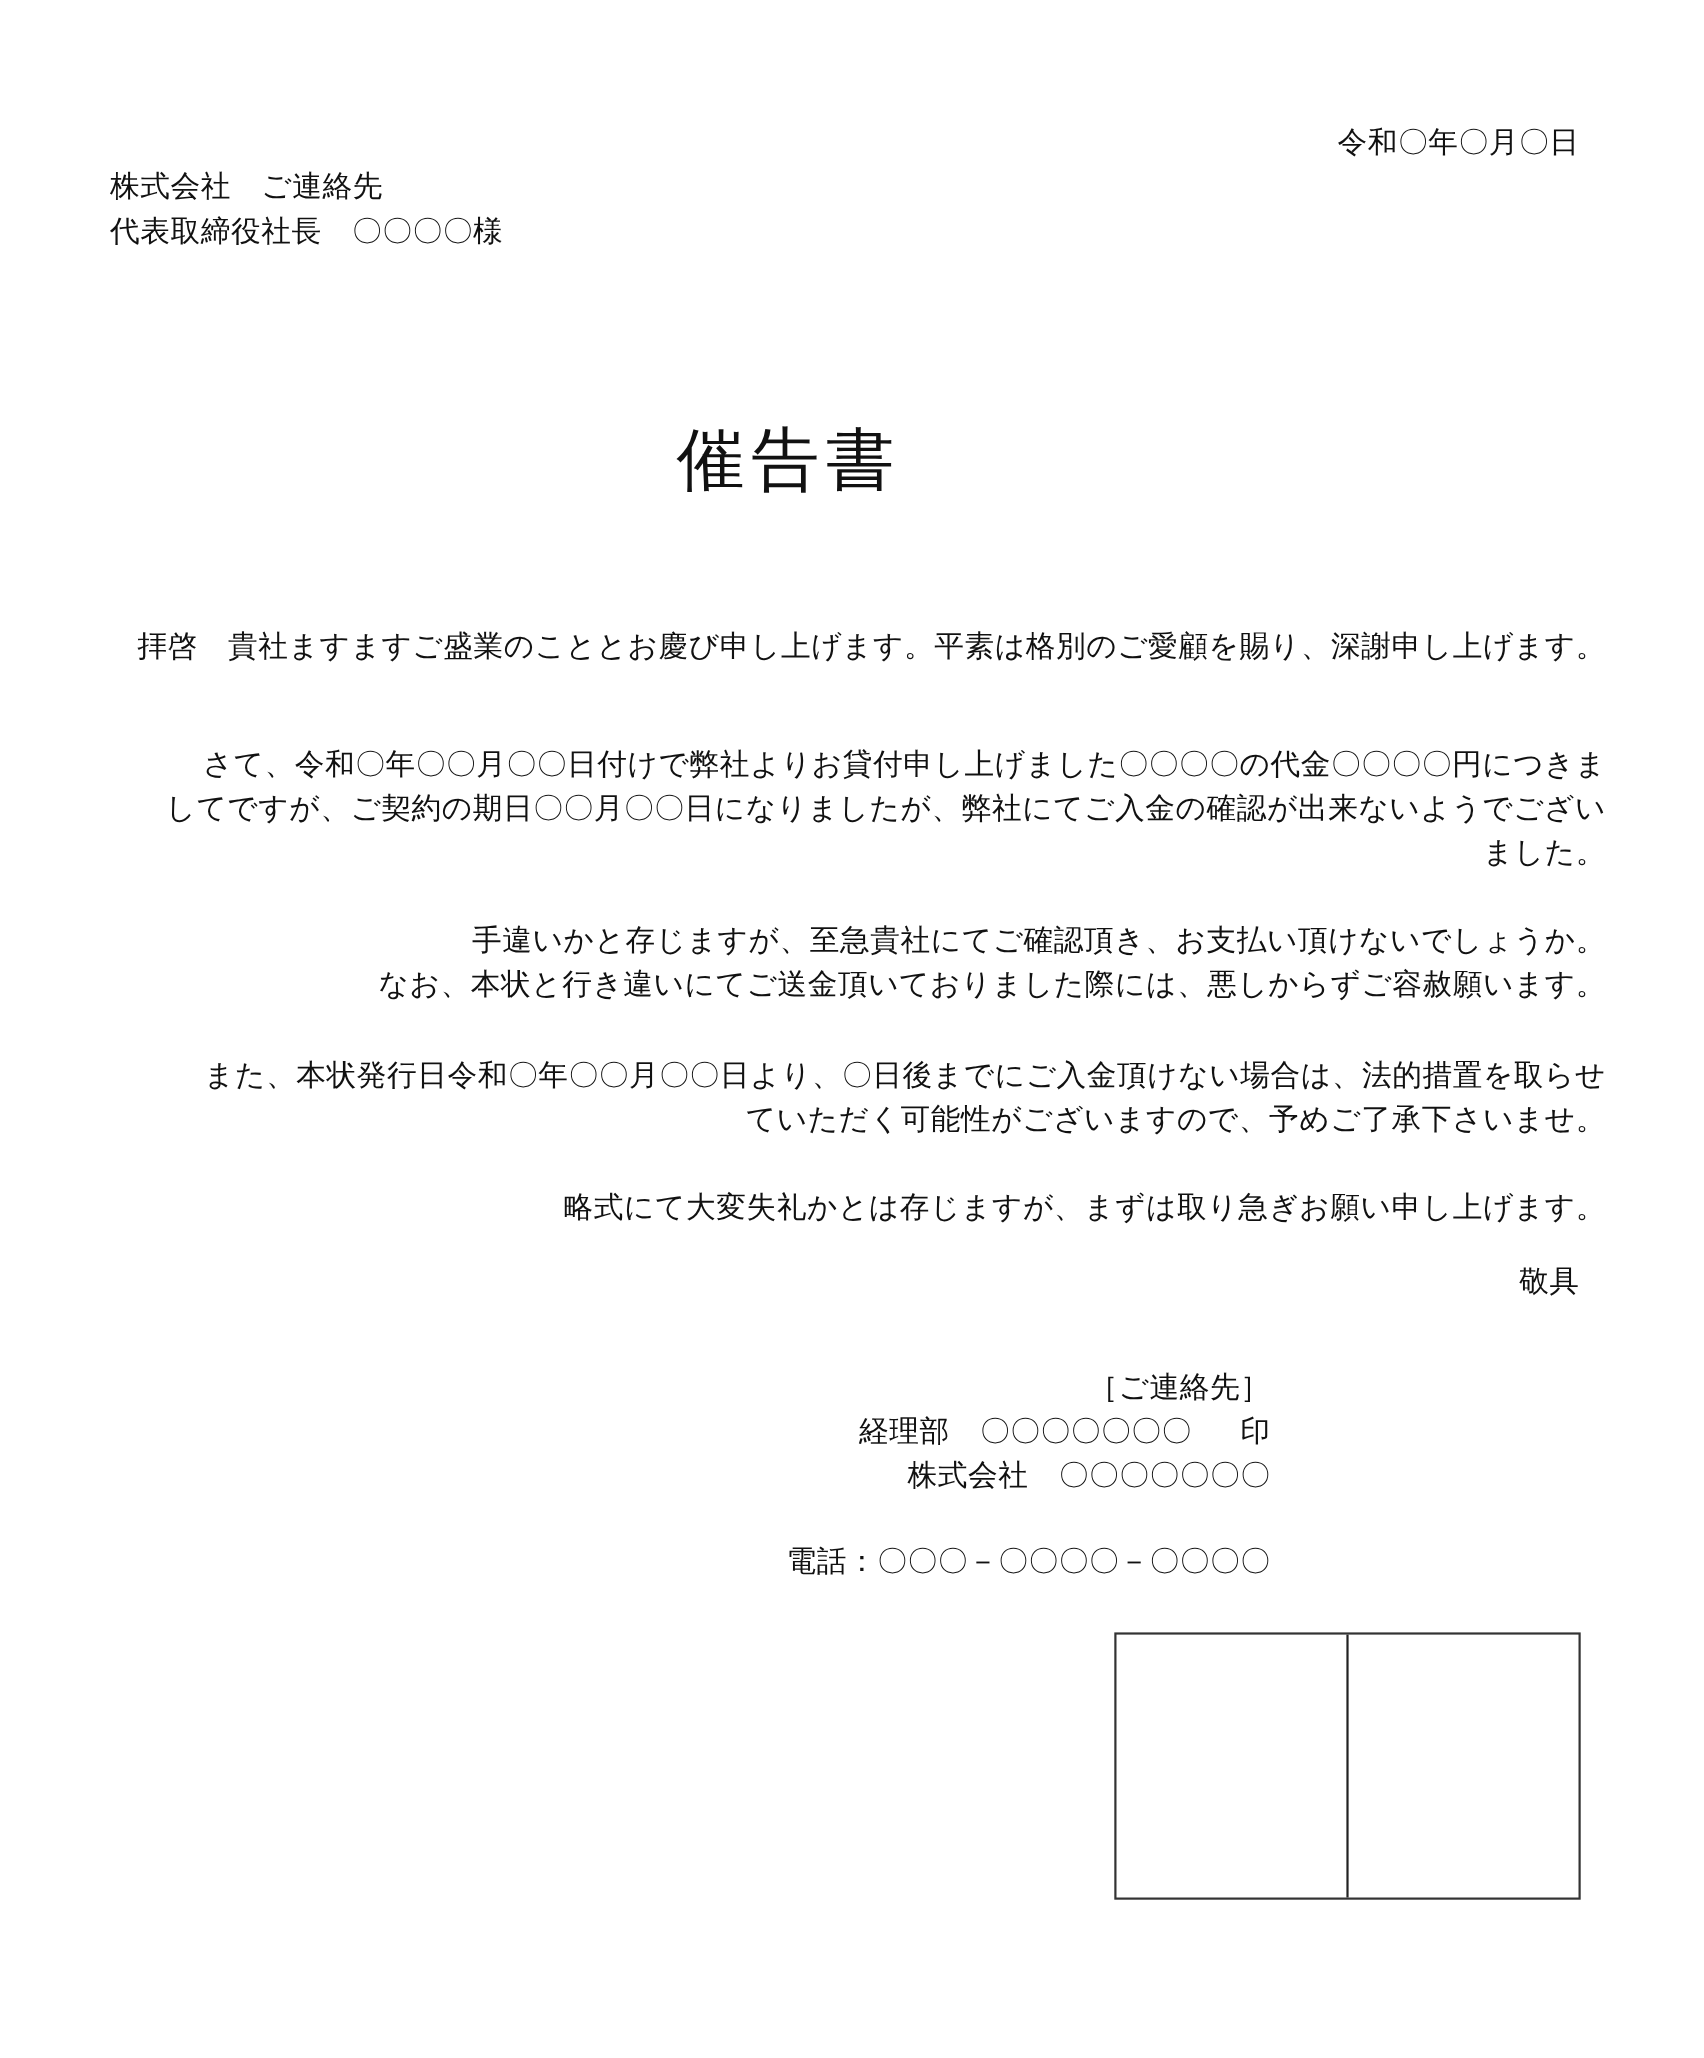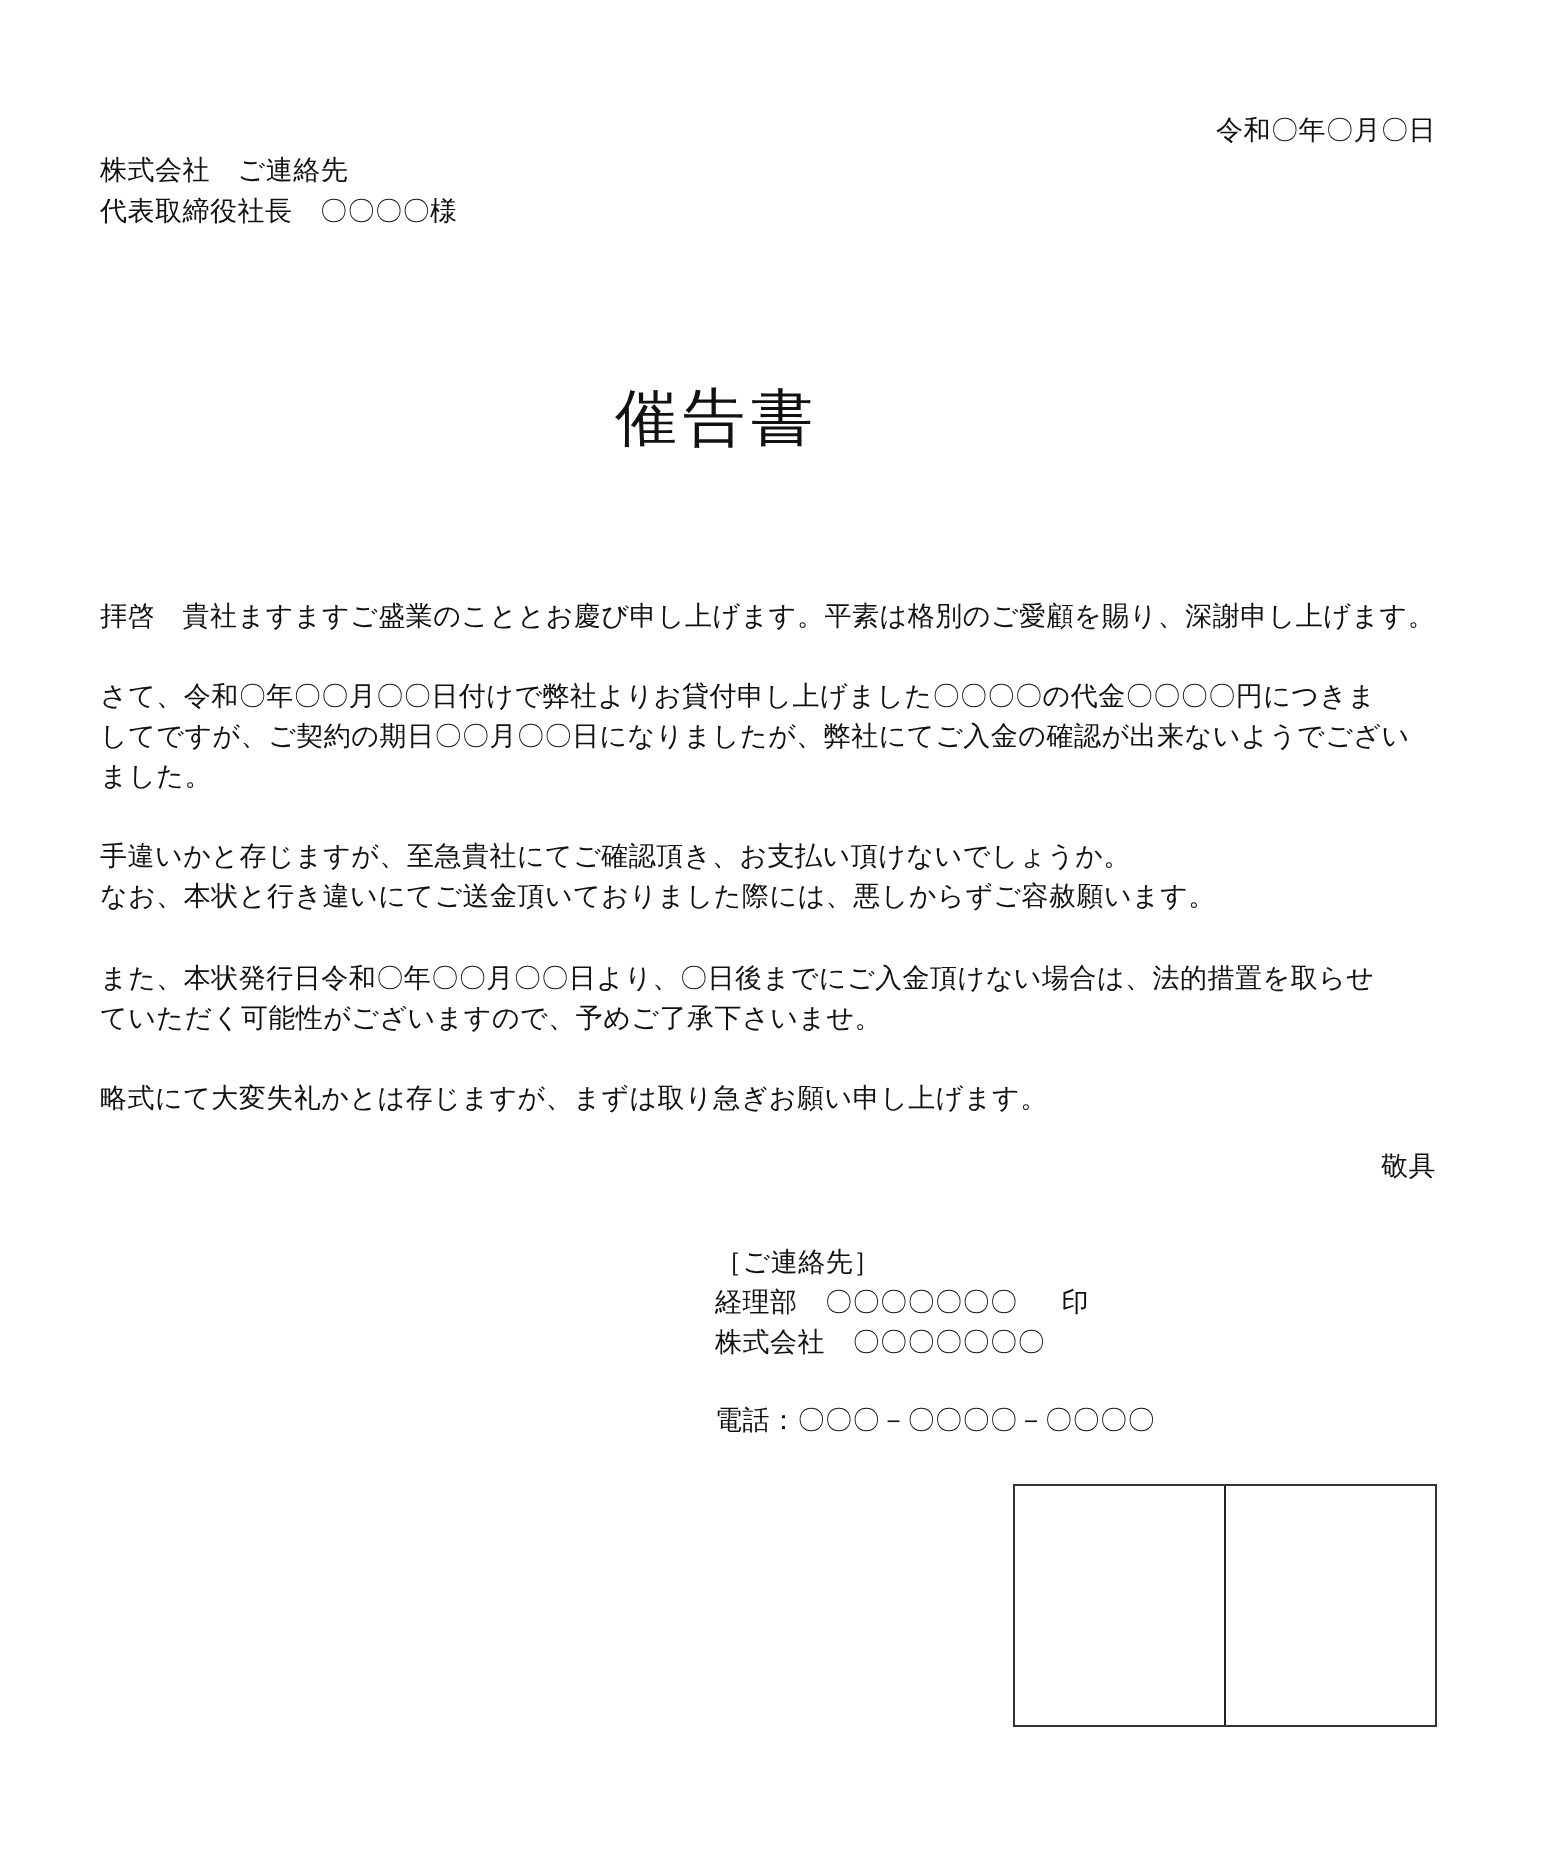--- a/index.html
+++ b/index.html
@@ -1,28 +1,28 @@
 <!DOCTYPE html>
 <html><head>
 <meta charset="utf-8">
 <style>
   html, body { margin: 0; padding: 0; background: #ffffff; }
   body {
     width: 1549px; height: 1871px; position: relative; overflow: hidden;
     font-family: "DejaVu Sans", "Liberation Sans", sans-serif;
     color: #111111;
   }
-  .t { position: absolute; white-space: nowrap; font-size: 27px; line-height: 40px; letter-spacing: 0.5px; }
+  .t { position: absolute; white-space: nowrap; font-size: 27px; line-height: 40px; letter-spacing: 0.5px; text-align: right; }
   .date { right: 113px; top: 110px; }
   .recip1 { left: 100px; top: 150px; }
   .recip2 { left: 100px; top: 191px; }
   .title { left: 0; width: 1434px; text-align: center; top: 378px; font-size: 62px; line-height: 80px; letter-spacing: 6px; }
   .para { position: absolute; left: 100px; width: 1360px; }
   .para .t { position: static; display: block; }
-  .p1 { top: 596px; }
+  .p1 { top: 568px; }
   .p2 { top: 676px; }
   .p3 { top: 836px; }
   .p4 { top: 958px; }
   .p5 { top: 1078px; }
   .keigu { right: 113px; top: 1117px; margin-top: 29px; }
   .sig { position: absolute; left: 715px; top: 1242px; }
   .sig .t { position: static; display: block; }
   .sig .gap { height: 38px; }
   .seal-mark { display: inline-block; margin-left: 44px; }
   .stamp-box {

